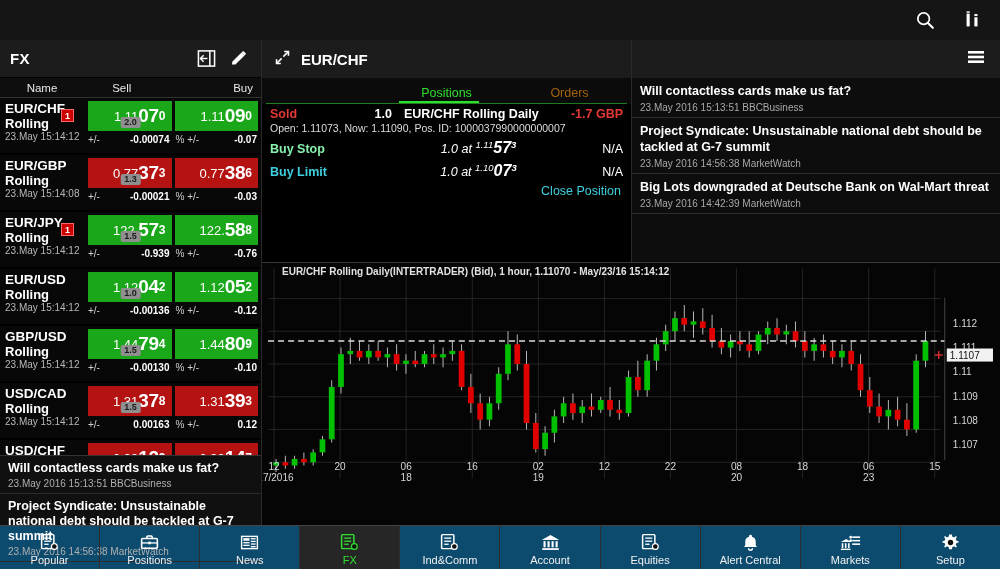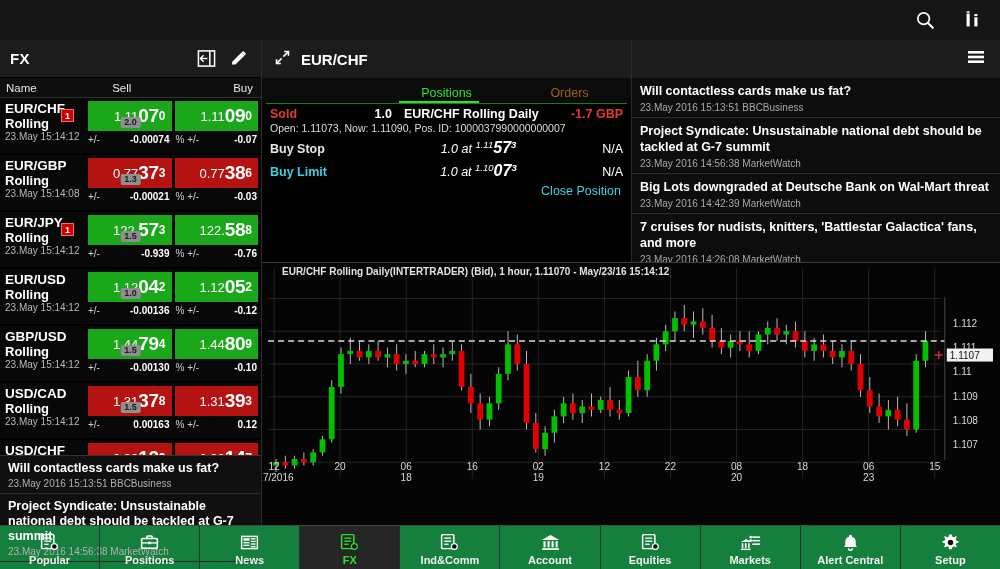--- a/index.html
+++ b/index.html
@@ -28,21 +28,21 @@
     height:38px; background:#1c1c1c; display:flex; align-items:center;
     padding:0 10px; border-bottom:1px solid #000;
   }
   .fxhead .title { font-size:15px; font-weight:bold; letter-spacing:.3px; }
   .fxhead .spacer { flex:1; }
   .fxhead .hicon { width:26px; height:24px; display:flex; align-items:center; justify-content:center; cursor:pointer; margin-left:6px;}
   .fxcolhdr {
     height:20px; background:#0e0e0e; border-bottom:1px solid #333;
     display:flex; align-items:center; font-size:11.5px; color:#e8e8e8;
   }
-  .fxcolhdr .c-name { width:78px; padding-left:6px; }
+  .fxcolhdr .c-name { width:78px; padding-left:6px;text-align:center; }
   .fxcolhdr .c-sell { flex:1; text-align:center; }
   .fxcolhdr .c-buy  { flex:1; text-align:right; padding-right:8px; }
 
   .fxlist { flex:1; overflow:hidden; position:relative; }
   .fxrow { height:57px; position:relative; border-bottom:2px solid #000; background:#080808; }
   .fxrow .leftinfo { position:absolute; left:5px; top:4px; width:80px; }
   .fxrow .pair { font-size:13.5px; font-weight:bold; line-height:14px; }
   .fxrow .roll { font-size:13px; font-weight:bold; line-height:14px; margin-top:1px;}
   .fxrow .time { font-size:10px; color:#b9b9b9; line-height:11px; margin-top:0px;}
   .fxrow .badge {
@@ -93,42 +93,42 @@
   .posline1 { display:flex; align-items:baseline; font-weight:bold; font-size:12.5px; }
   .posline1 .sold { color:#e53935; width:78px; }
   .posline1 .qty { width:44px; text-align:right; }
   .posline1 .instr { flex:1; padding-left:12px; }
   .posline1 .pl { color:#e53935; }
   .posline2 { font-size:10.5px; color:#ddd; margin-top:1px; }
   .ordline { display:flex; align-items:baseline; margin-top:5px; font-size:12.5px; }
   .ordline .oname { width:110px; font-weight:bold; }
   .ordline .oval { flex:1; text-align:center;font-style:italic; }
   .ordline .ona { width:46px; text-align:right; }
-  .ordline.stop .oname { color:#e5e5e5; }
+  .ordline.stop .oname { color:#86efac; }
   .ordline.limit .oname { color:#3ecfe0; }
   .osmall { font-size:9.5px; vertical-align:super; }
   .obig { font-size:16px; font-weight:bold; }
   .osup { font-size:9.5px; vertical-align:super; font-weight:bold; }
   .closepos { text-align:right; color:#3ecfe0; font-size:12.5px; margin-top:4px; cursor:pointer; padding-right:2px;}
 
   .newspanel { flex:1; background:#0d0d0d; overflow:hidden; }
   .newspanel .nitem { padding:5px 8px 4px 8px; border-bottom:1px solid #2b2b2b; }
   .newspanel .nhl { font-size:12.5px; font-weight:bold; line-height:16px; }
   .newspanel .nmeta { font-size:10px; color:#a8a8a8; margin-top:3px; }
 
   
   .chartwrap { flex:1; background:#050505; border-top:1px solid #3a3a3a; position:relative; overflow:hidden; }
   .charttitle { position:absolute; left:20px; top:3px; font-size:10px; color:#e2e2e2; z-index:6; white-space:nowrap;font-weight:bold;}
   .chartsvg { position:absolute; inset:0; width:100%; height:100%; }
   .ylabel { font-size:10px; fill:#d8d8d8; font-family:"Liberation Sans", sans-serif; }
   .xlabel { font-size:10px; fill:#d8d8d8; font-family:"Liberation Sans", sans-serif; text-anchor:middle; }
   .pricetag { font-size:10px; fill:#111; font-family:"Liberation Sans", sans-serif; }
 
   
-  .botnav { height:44px; background:#15803d; display:flex; border-top:1px solid #444;font-weight:bold; }
+  .botnav { height:44px; background:#0c4a6e; display:flex; border-top:1px solid #444; }
   .navitem { flex:1; display:flex; flex-direction:column; align-items:center; justify-content:center;
              border-right:1px solid #2d2d2d; cursor:pointer; gap:1px; padding-top:2px;}
   .navitem:last-child { border-right:none; }
   .navitem.active { background:#262626; }
   .navitem .nlabel { font-size:11px; color:#f0f0f0; }
   .navitem.active .nlabel { color:#2ee02e; }
   .navitem svg { display:block; }
 </style>
 </head>
 <body>
@@ -463,24 +463,20 @@
                 <div class="nhl">Will contactless cards make us fat?</div>
                 <div class="nmeta">23.May 2016 15:13:51  BBCBusiness</div>
               </div>
               <div class="nitem">
                 <div class="nhl">Project Syndicate: Unsustainable national debt should be tackled at G-7 summit</div>
                 <div class="nmeta">23.May 2016 14:56:38  MarketWatch</div>
               </div>
               <div class="nitem">
                 <div class="nhl">Big Lots downgraded at Deutsche Bank on Wal-Mart threat</div>
                 <div class="nmeta">23.May 2016 14:42:39  MarketWatch</div>
-              </div>
-              <div class="nitem">
-                <div class="nhl">7 cruises for nudists, knitters, 'Battlestar Galactica' fans, and more</div>
-                <div class="nmeta">23.May 2016 14:26:08  MarketWatch</div>
               </div>
             </div>
         </div>
       </div>
 
       <div class="chartwrap">
         <div class="charttitle">EUR/CHF Rolling Daily(INTERTRADER) (Bid),  1 hour, 1.11070 - May/23/16 15:14:12</div>
         <svg class="chartsvg" id="chart-svg" viewBox="0 0 735 192" preserveAspectRatio="none">
             <rect x="0" y="0" width="735" height="192" fill="#050505"></rect>
             <line x1="6" y1="25.999999999998664" x2="676" y2="25.999999999998664" stroke="#2a2a2a" stroke-width="0.7"></line>
@@ -765,46 +761,46 @@
             <line x1="6" y1="14" x2="11" y2="14" stroke="#ffffff" stroke-width="1.5"></line>
             <circle cx="17.5" cy="16.5" r="4" fill="#ffffff"></circle>
             <circle cx="17.5" cy="16.5" r="2.6" fill="#101010"></circle>
           </svg>
         </span>
         <span class="nlabel">Equities</span>
       </div>
       <div class="navitem">
         <span>
           <svg width="21" height="21" viewBox="0 0 24 24">
+            <path d="M12 3.2 a1.7 1.7 0 0 1 1.7 1.7 v.5 a5.8 5.8 0 0 1 4.3 5.6 v4 l1.4 2.2 H4.6 L6 15 v-4 a5.8 5.8 0 0 1 4.3-5.6 v-.5 A1.7 1.7 0 0 1 12 3.2 Z" fill="#ffffff"></path>
+            <path d="M9.8 18.6 a2.2 2.2 0 0 0 4.4 0" fill="none" stroke="#ffffff" stroke-width="1.6"></path>
+          </svg>
+        </span>
+        <span class="nlabel">Alert Central</span>
+      </div>
+      <div class="navitem">
+        <span>
+          <svg width="21" height="21" viewBox="0 0 24 24">
             <polygon points="7,8 13,11.5 1,11.5" fill="#ffffff"></polygon>
             <rect x="2" y="12.8" width="1.8" height="5.4" fill="#ffffff"></rect>
             <rect x="5.6" y="12.8" width="1.8" height="5.4" fill="#ffffff"></rect>
             <rect x="9.2" y="12.8" width="1.8" height="5.4" fill="#ffffff"></rect>
             <rect x="1" y="19" width="11" height="1.6" fill="#ffffff"></rect>
             <rect x="14" y="5" width="9" height="1.8" fill="#ffffff"></rect>
             <rect x="14" y="9" width="9" height="1.8" fill="#ffffff"></rect>
             <rect x="14" y="13" width="9" height="1.8" fill="#ffffff"></rect>
             <circle cx="12.2" cy="5.9" r="1.5" fill="#ffffff"></circle>
             <circle cx="12.2" cy="9.9" r="1.5" fill="#ffffff"></circle>
           </svg>
         </span>
         <span class="nlabel">Markets</span>
       </div>
       <div class="navitem">
         <span>
           <svg width="21" height="21" viewBox="0 0 24 24">
-            <path d="M12 3.2 a1.7 1.7 0 0 1 1.7 1.7 v.5 a5.8 5.8 0 0 1 4.3 5.6 v4 l1.4 2.2 H4.6 L6 15 v-4 a5.8 5.8 0 0 1 4.3-5.6 v-.5 A1.7 1.7 0 0 1 12 3.2 Z" fill="#ffffff"></path>
-            <path d="M9.8 18.6 a2.2 2.2 0 0 0 4.4 0" fill="none" stroke="#ffffff" stroke-width="1.6"></path>
-          </svg>
-        </span>
-        <span class="nlabel">Alert Central</span>
-      </div>
-      <div class="navitem">
-        <span>
-          <svg width="21" height="21" viewBox="0 0 24 24">
             <path d="M12 2.8 l1.6 0 .5 2.5 a7.3 7.3 0 0 1 2 .85 l2.1-1.45 1.15 1.15 -1.45 2.1 a7.3 7.3 0 0 1 .85 2 l2.5 .5 0 1.6 -2.5 .5 a7.3 7.3 0 0 1 -.85 2 l1.45 2.1 -1.15 1.15 -2.1-1.45 a7.3 7.3 0 0 1 -2 .85 l-.5 2.5 -1.6 0 -1.6 0 -.5-2.5 a7.3 7.3 0 0 1 -2-.85 l-2.1 1.45 -1.15-1.15 1.45-2.1 a7.3 7.3 0 0 1 -.85-2 l-2.5-.5 0-1.6 2.5-.5 a7.3 7.3 0 0 1 .85-2 l-1.45-2.1 1.15-1.15 2.1 1.45 a7.3 7.3 0 0 1 2-.85 l.5-2.5 Z" fill="#ffffff"></path>
             <circle cx="12" cy="12" r="3.1" fill="#101010"></circle>
           </svg>
         </span>
         <span class="nlabel">Setup</span>
       </div>
     </div>
 </div>
 
 </body></html>

